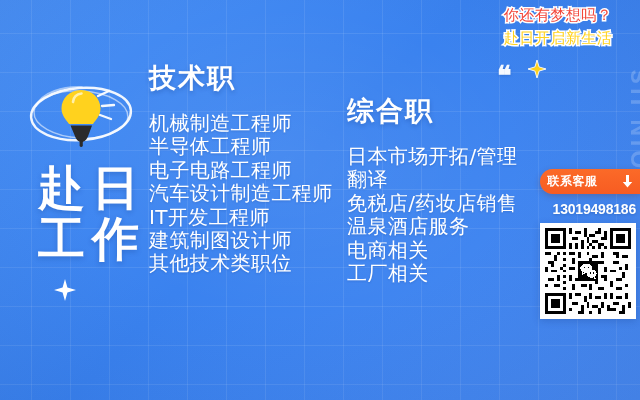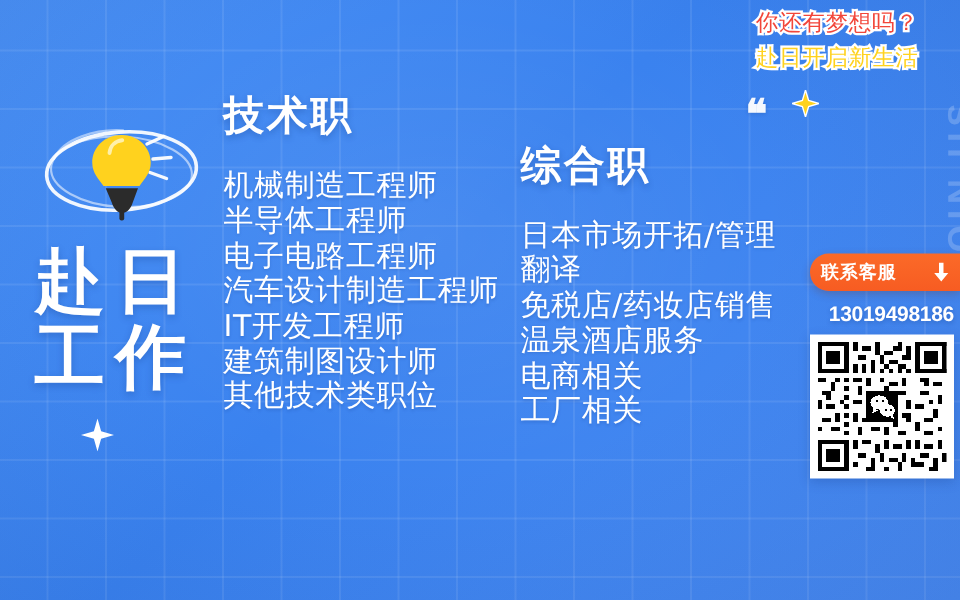--- a/index.html
+++ b/index.html
@@ -32,21 +32,21 @@
     position:absolute; inset:0;
     background:radial-gradient(ellipse at 45% 40%, rgba(255,255,255,0.07) 0%, rgba(0,0,0,0.0) 45%, rgba(20,60,140,0.13) 100%);
     pointer-events:none;
   }
 
   
   #brand {
     position:absolute;
     left:16px; top:78px;
     width:130px;
-    text-align:left;
+    text-align:right;
   }
   #bulb-wrap { position:relative; width:122px; height:72px; margin:0 auto; }
   #bulb-wrap svg { display:block; }
   #brand-title {
     margin-top:12px;
     color:#ffffff;
     font-weight:bold;
     font-size:47px;
     line-height:51px;
     letter-spacing:7px;

